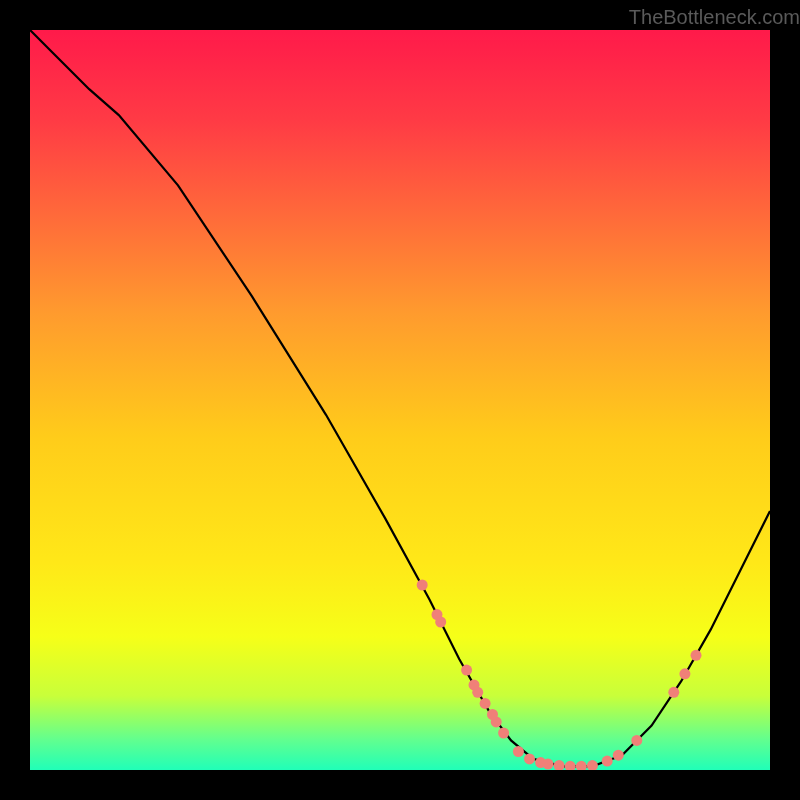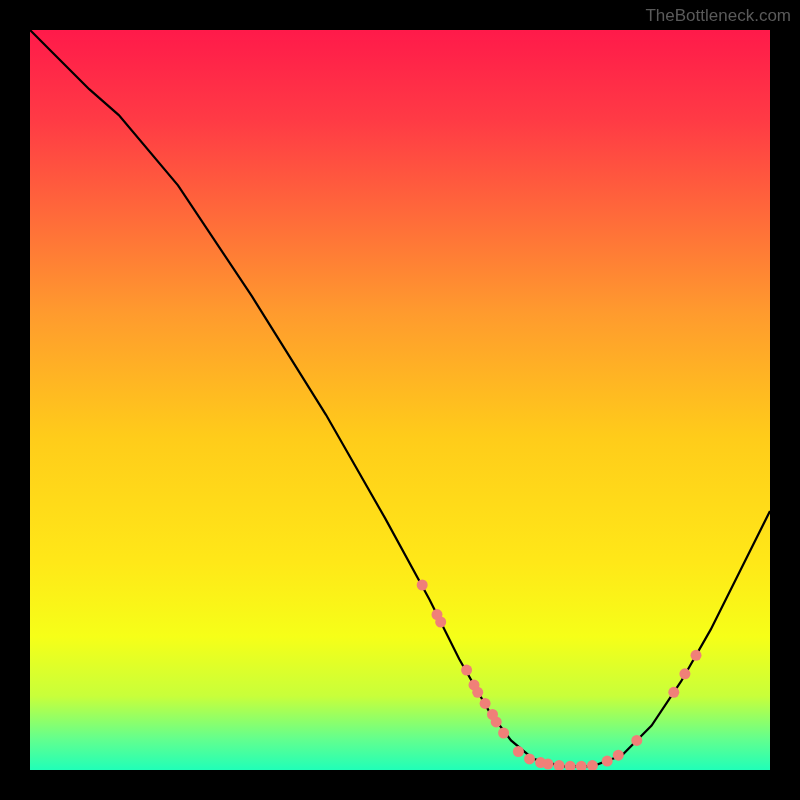--- a/index.html
+++ b/index.html
@@ -6,23 +6,23 @@
   body {
     width: 800px;
     height: 800px;
     background: #000;
     position: relative;
     font-family: Arial, sans-serif;
   }
   .watermark {
     position: absolute;
     top: 6px;
-    right: 9px;
+    right: 0;
     color: #5a5a5a;
-    font-size: 17px;
+    font-size: 20px;
     font-weight: 500;
     z-index: 10;
   }
   .plot-area {
     position: absolute;
     left: 30px;
     top: 30px;
     width: 740px;
     height: 740px;
     overflow: hidden;

